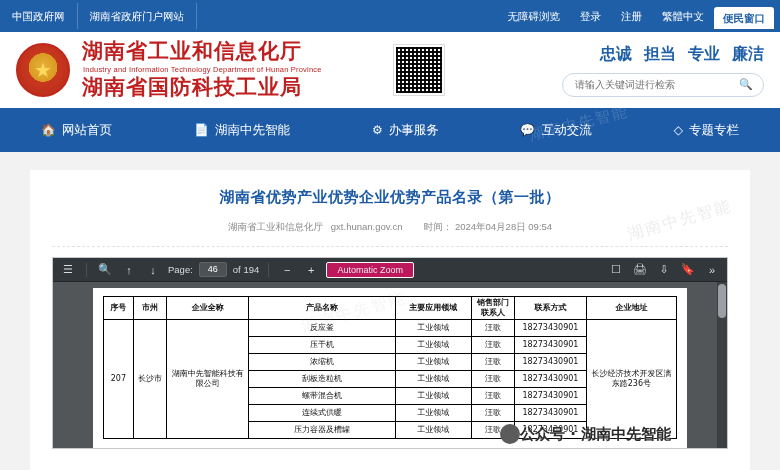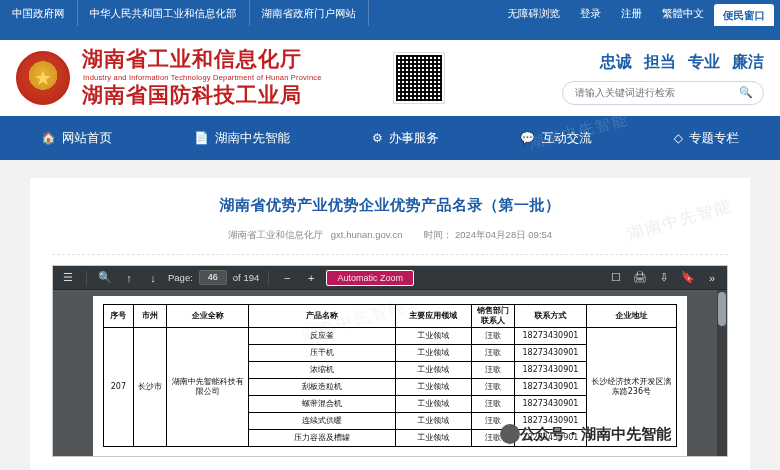--- a/index.html
+++ b/index.html
@@ -12,24 +12,24 @@
   }
   #page {
     position: relative;
     width: 780px; height: 470px;
     background: #f2f2f2;
     overflow: hidden;
   }
 
   
   .topbar {
-    height: 40px;
+    height: 32px;
     background: #1f5fa8;
     display: flex;
-    align-items: flex-start;
+    align-items: center;
     color: #ffffff;
     font-size: 10.5px;
     position: relative;
   }
   .topbar .tb-item {
     padding: 0 12px;
     height: 26px;
     line-height: 26px;
     white-space: nowrap;
     border-right: 1px solid rgba(255,255,255,0.22);
@@ -350,21 +350,20 @@
     display: inline-block;
   }
 </style>
 </head>
 <body>
 
 <div id="page">
 
   <div class="topbar">
     <div class="tb-item first">中国政府网</div>
-    <div class="tb-item">中华人民共和国工业和信息化部</div>
     <div class="tb-item">湖南省政府门户网站</div>
     <div class="spacer"></div>
     <div class="tb-right">无障碍浏览</div>
     <div class="tb-right">登录</div>
     <div class="tb-right">注册</div>
     <div class="tb-right">繁體中文</div>
     <div class="tb-right active">便民窗口</div>
   </div>
 
   <div class="header">

